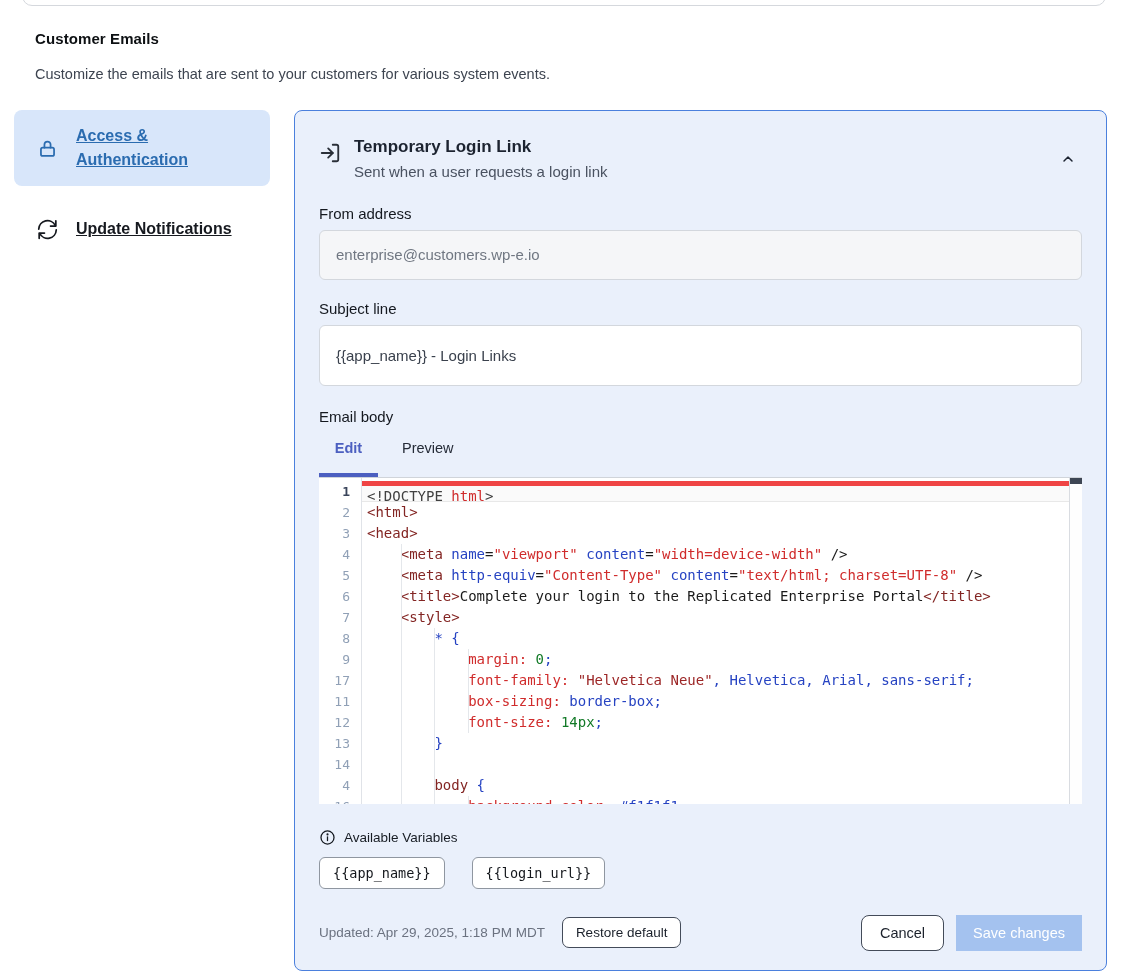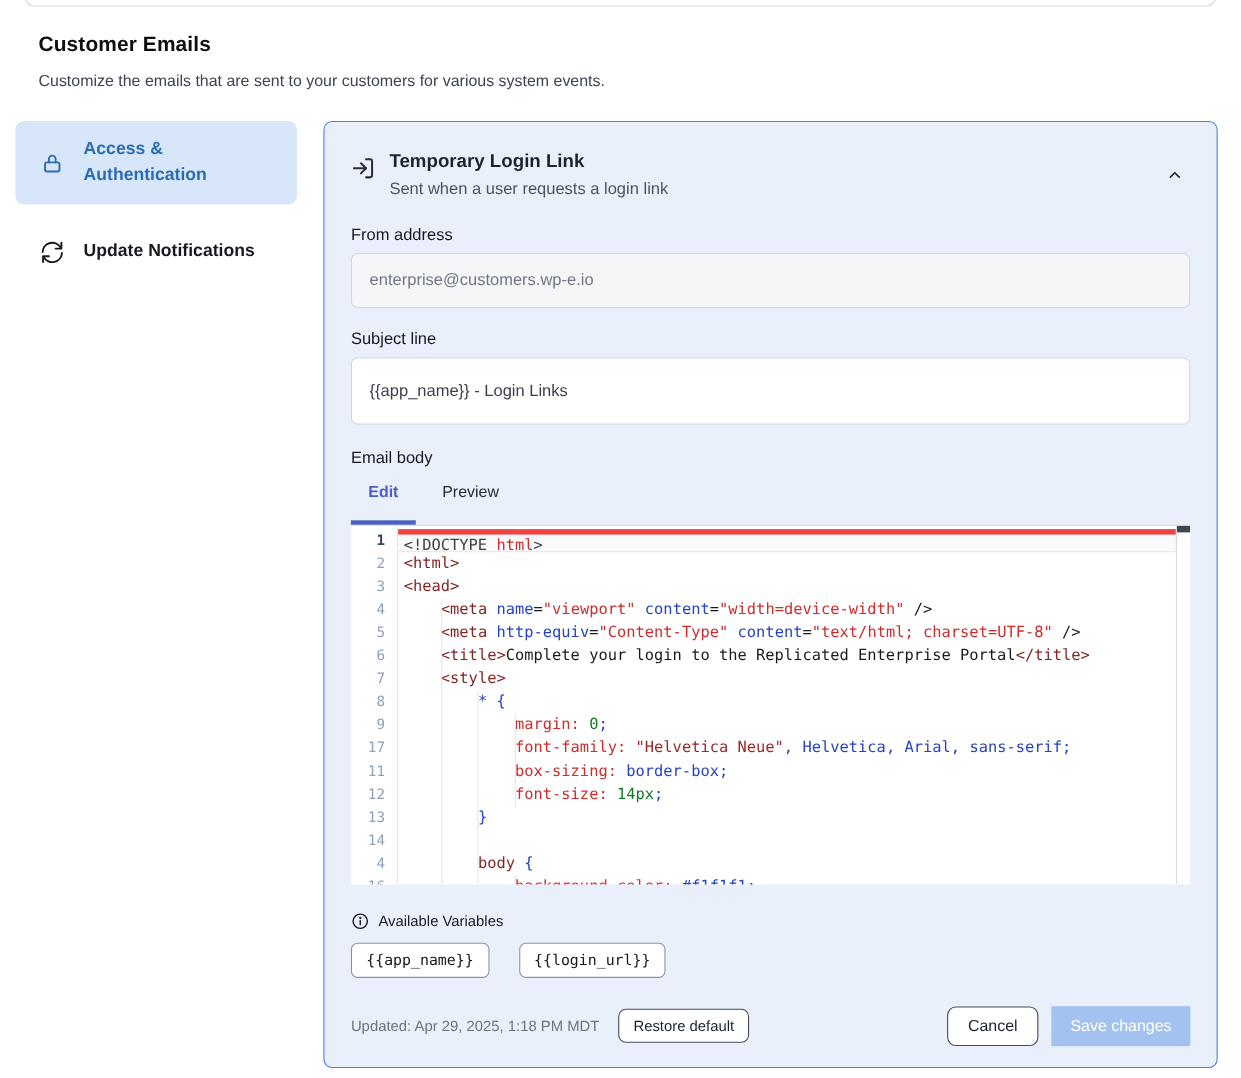--- a/index.html
+++ b/index.html
@@ -4,33 +4,33 @@
 <style>
   * { margin:0; padding:0; box-sizing:border-box; }
   html,body { background:#fff; }
   body { font-family:"Liberation Sans", sans-serif; color:#16191f; }
   .page { position:relative; width:1128px; height:980px; background:#fff; overflow:hidden; }
 
   
   .top-card-edge { position:absolute; top:-14px; left:22px; width:1084px; height:20px;
     border:1px solid #d5d8dd; border-radius:10px; background:#fff; }
 
-  .page-title { position:absolute; left:35px; top:30px; font-size:19px; font-weight:bold; color:#0d1013; letter-spacing:.1px; }
+  .page-title { position:absolute; left:35px; top:30px; font-size:15px; font-weight:bold; color:#0d1013; letter-spacing:.1px; }
   .page-subtitle { position:absolute; left:35px; top:66px; font-size:14.5px; color:#3d4450; }
 
   .layout { position:absolute; left:14px; top:110px; display:flex; align-items:flex-start; }
 
   
   .sidebar { width:256px; flex:none; }
   .side-item { display:flex; align-items:center; gap:18px; width:256px; border-radius:8px;
     padding:14px 16px 14px 22px; cursor:pointer; font-size:16px; font-weight:bold; color:#16191f; }
   .side-item.active { background:#d8e6fa; color:#2b6cb0; }
   .side-item + .side-item { margin-top:24px; padding-top:7px; padding-bottom:7px; }
   .side-icon { width:22px; height:22px; flex:none; display:flex; align-items:center; justify-content:center; }
-  .side-label { line-height:1.5; }
+  .side-label { line-height:1.5;text-decoration:underline; }
 
   
   .panel { width:813px; min-height:844px; margin-left:24px; background:#eaf0fb;
     border:1px solid #4b80dd; border-radius:8px; padding:24px 24px 19px 24px; position:relative; }
 
   .card-header { display:flex; gap:13px; position:relative; padding-right:40px; }
   .card-header .lead-icon { width:22px; height:22px; margin-top:7px; flex:none; }
   .card-title { font-size:17px; font-weight:bold; color:#1c2330; line-height:1.45; }
   .card-subtitle { font-size:15px; color:#4a5261; margin-top:3px; }
   .collapse-btn { position:absolute; right:2px; top:12px; width:24px; height:24px; background:none; border:none; cursor:pointer; display:flex; align-items:center; justify-content:center; }

